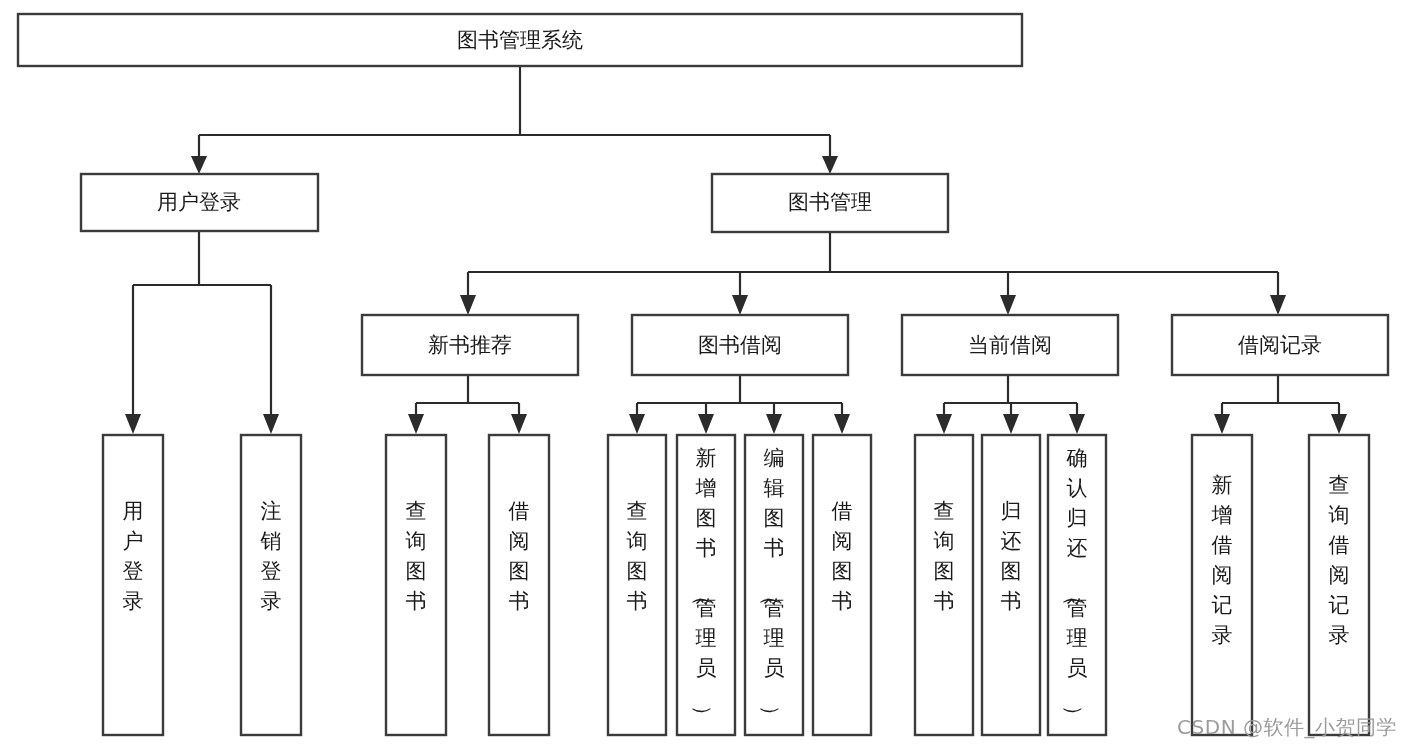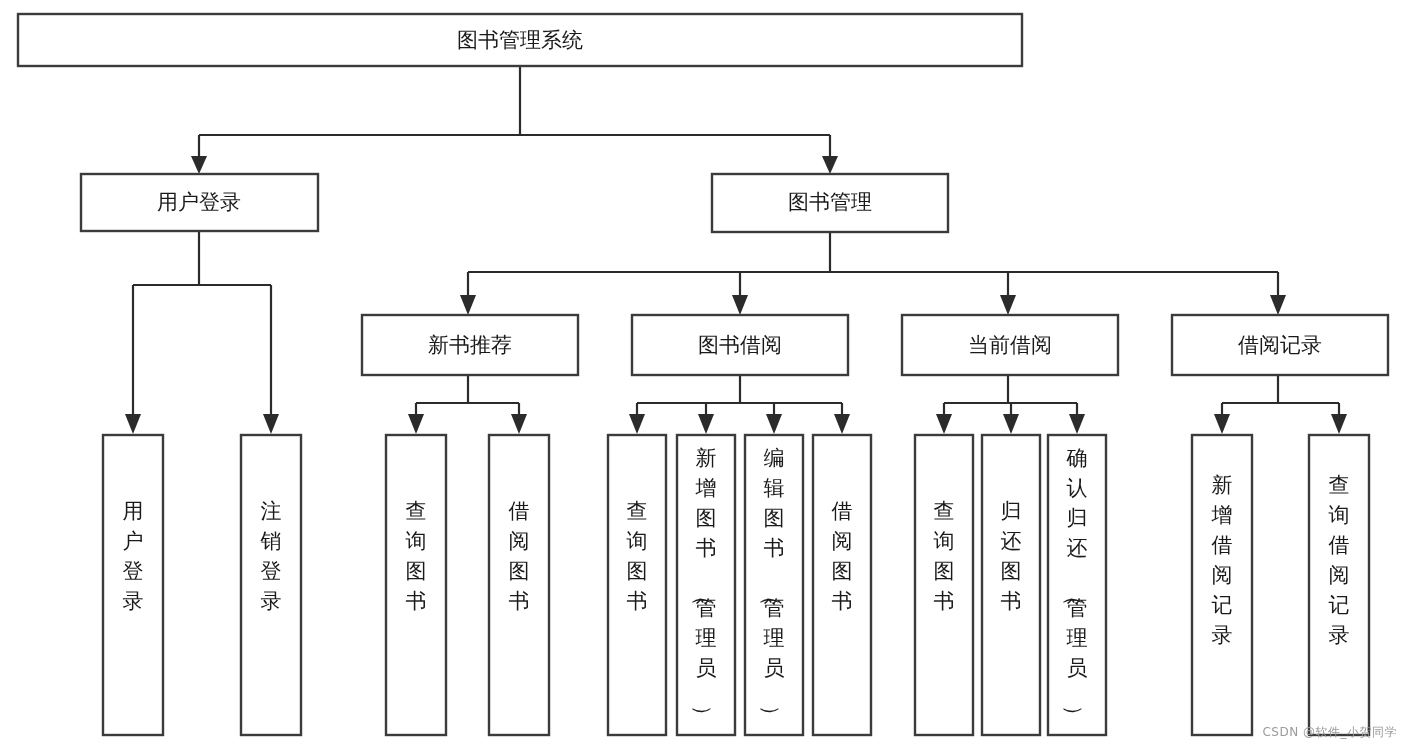--- a/index.html
+++ b/index.html
@@ -53,21 +53,21 @@
   }
   .arrow-head {
     fill: #2b2b2b;
     stroke: none;
   }
   .watermark {
     position: absolute;
     right: 8px;
     bottom: 6px;
     font-family: "DejaVu Sans", "Liberation Sans", sans-serif;
-    font-size: 12px;
+    font-size: 20px;
     color: #9b9b9b;
     letter-spacing: 0.5px;
     white-space: nowrap;
     user-select: none;
   }
 </style>
 </head>
 <body>
 
 <div id="diagram-root">

